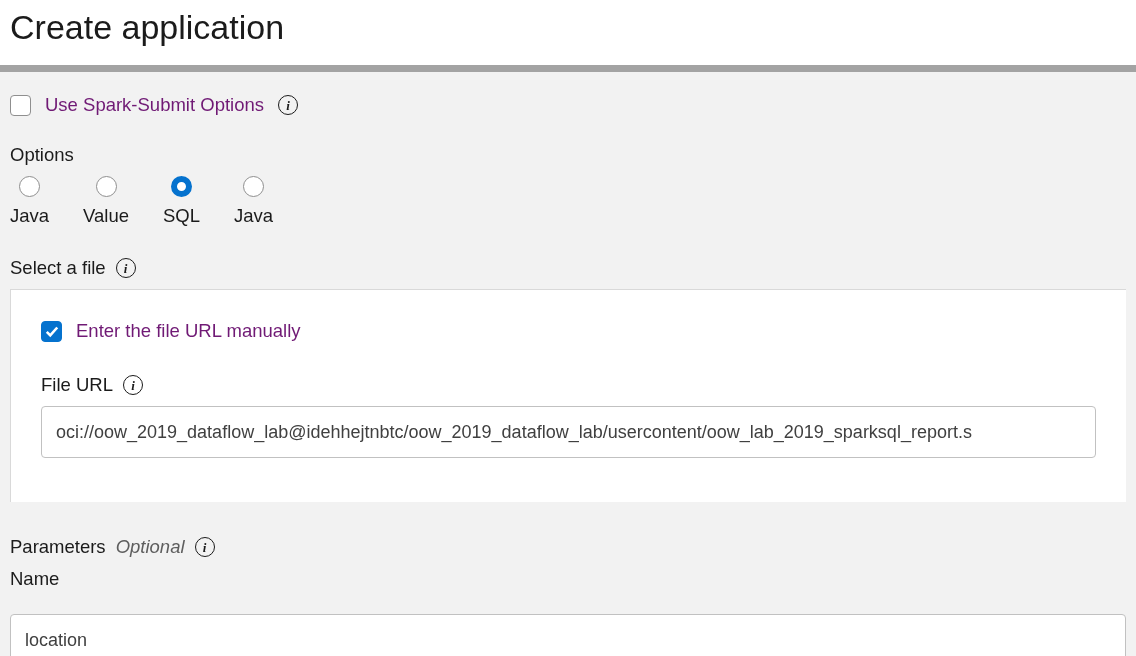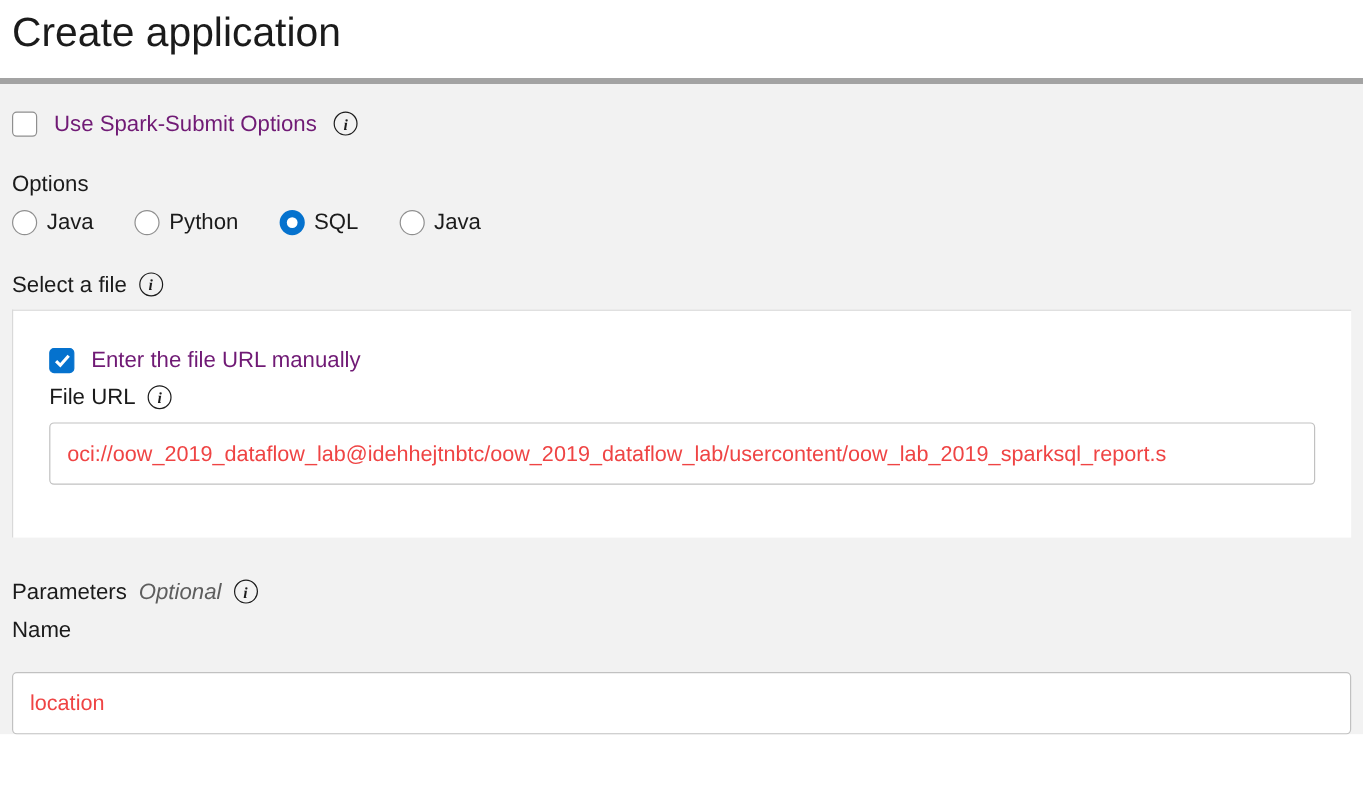--- a/index.html
+++ b/index.html
@@ -9,21 +9,21 @@
     }
     body {
       font-family: -apple-system, BlinkMacSystemFont, "Segoe UI", "Helvetica Neue", Arial, sans-serif;
       font-size: 16px;
       color: #1b1b1b;
       background: #fff;
       width: 1136px;
     }
     .header {
       padding: 8px 10px 18px 10px;
-      border-bottom: 5px solid #a3a3a3;
+      border-bottom: 7px solid #a3a3a3;
     }
     .header h1 {
       font-size: 34px;
       font-weight: 400;
       color: #1b1b1b;
     }
     .form-area {
       background: #f2f2f2;
       padding: 22px 10px 0 10px;
     }
@@ -96,20 +96,21 @@
       align-items: center;
       gap: 34px;
       margin-bottom: 30px;
       margin-top: 6px;
     }
     .radio-opt {
       display: flex;
       align-items: center;
       gap: 8px;
       cursor: pointer;
+      flex-direction: column;
     }
     .radio {
       width: 21px;
       height: 21px;
       border: 1.5px solid #8f8f8f;
       border-radius: 50%;
       background: #fff;
       display: inline-flex;
       align-items: center;
       justify-content: center;
@@ -122,40 +123,40 @@
     }
     .file-panel {
       background: #fff;
       border: 1px solid #d9d9d9;
       border-right: none;
       border-bottom: none;
       padding: 30px 30px 44px 30px;
       margin-top: 8px;
     }
     .file-panel .checkbox-row {
-      margin-bottom: 9px;
+      margin-bottom: 32px;
     }
     .sub-label {
       font-size: 18.5px;
       color: #1b1b1b;
       margin-bottom: 10px;
       display: flex;
       align-items: center;
       gap: 10px;
       text-align: center;
     }
     .text-input {
       width: 100%;
       height: 52px;
       border: 1px solid #c1c1c1;
       border-radius: 4px;
       padding: 0 14px;
       font-size: 18px;
       font-family: inherit;
-      color: #ef4444;
+      color: #404040;
       outline: none;
       background: #fff;
     }
     .params-section {
       margin-top: 34px;
     }
     .params-grid {
       display: flex;
       gap: 16px;
     }
@@ -185,21 +186,21 @@
   </div>
 
   <div class="field-label">Options</div>
   <div class="radio-row">
     <div class="radio-opt">
       <span class="radio"></span>
       <span class="radio-label">Java</span>
     </div>
     <div class="radio-opt">
       <span class="radio"></span>
-      <span class="radio-label">Python</span>
+      <span class="radio-label">Value</span>
     </div>
     <div class="radio-opt">
       <span class="radio selected"></span>
       <span class="radio-label">SQL</span>
     </div>
     <div class="radio-opt">
       <span class="radio"></span>
       <span class="radio-label">Java</span>
     </div>
   </div>

